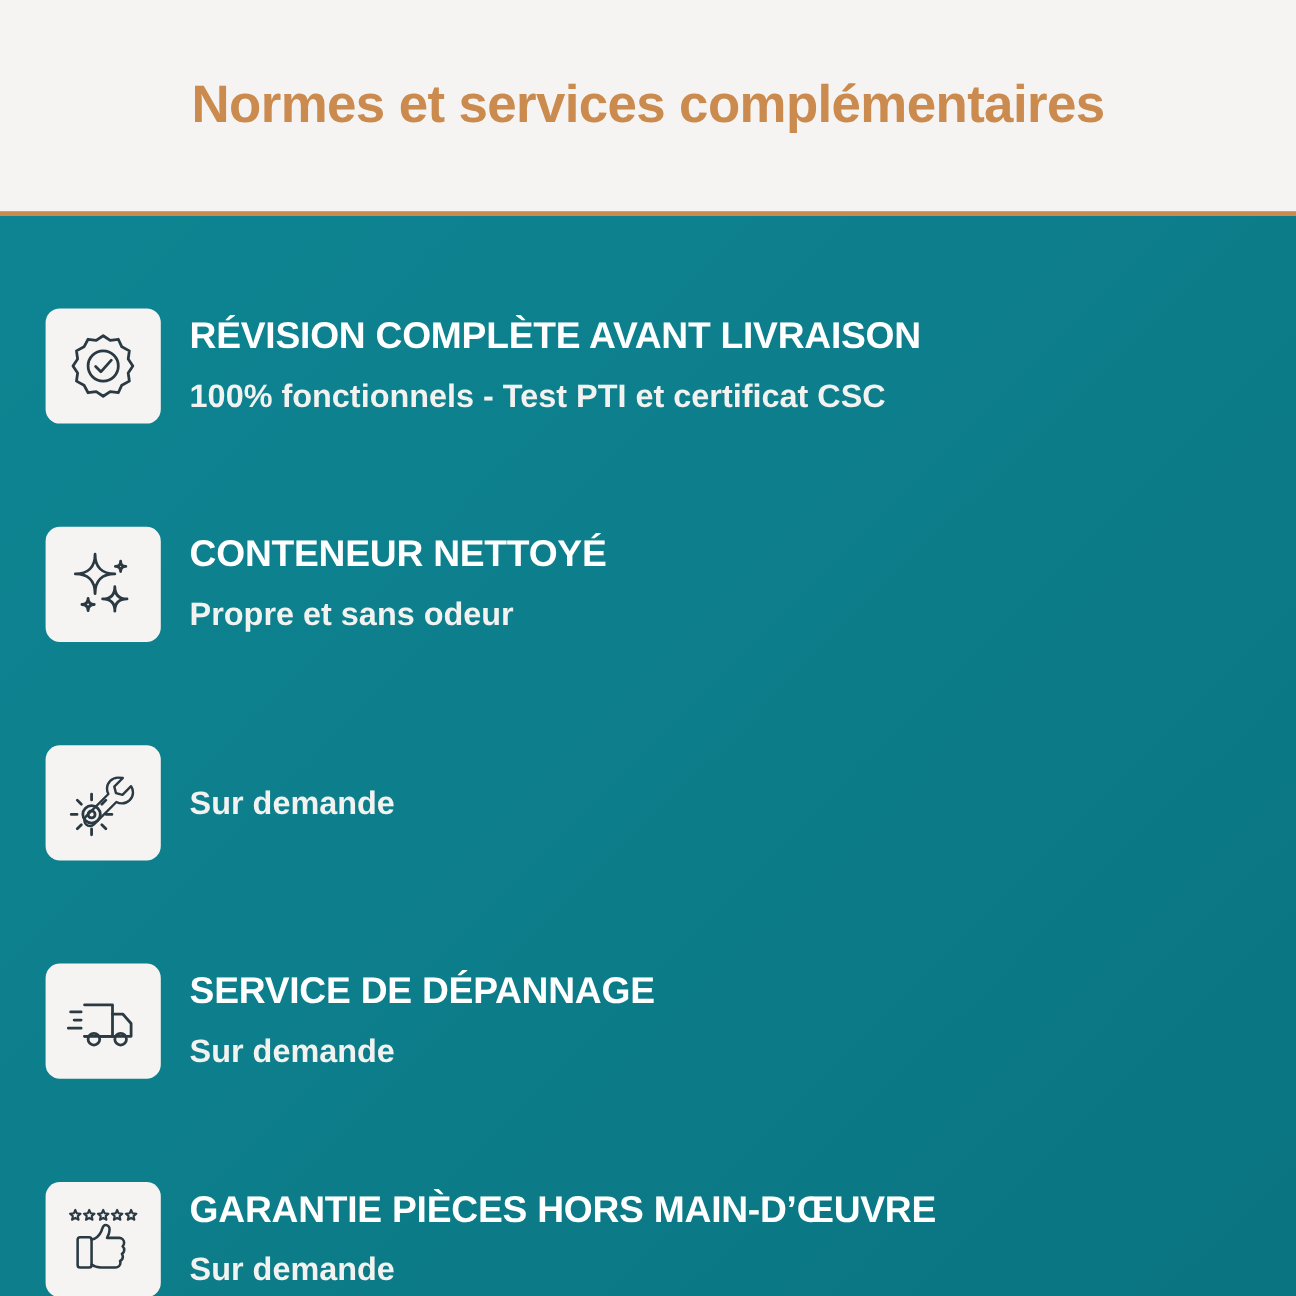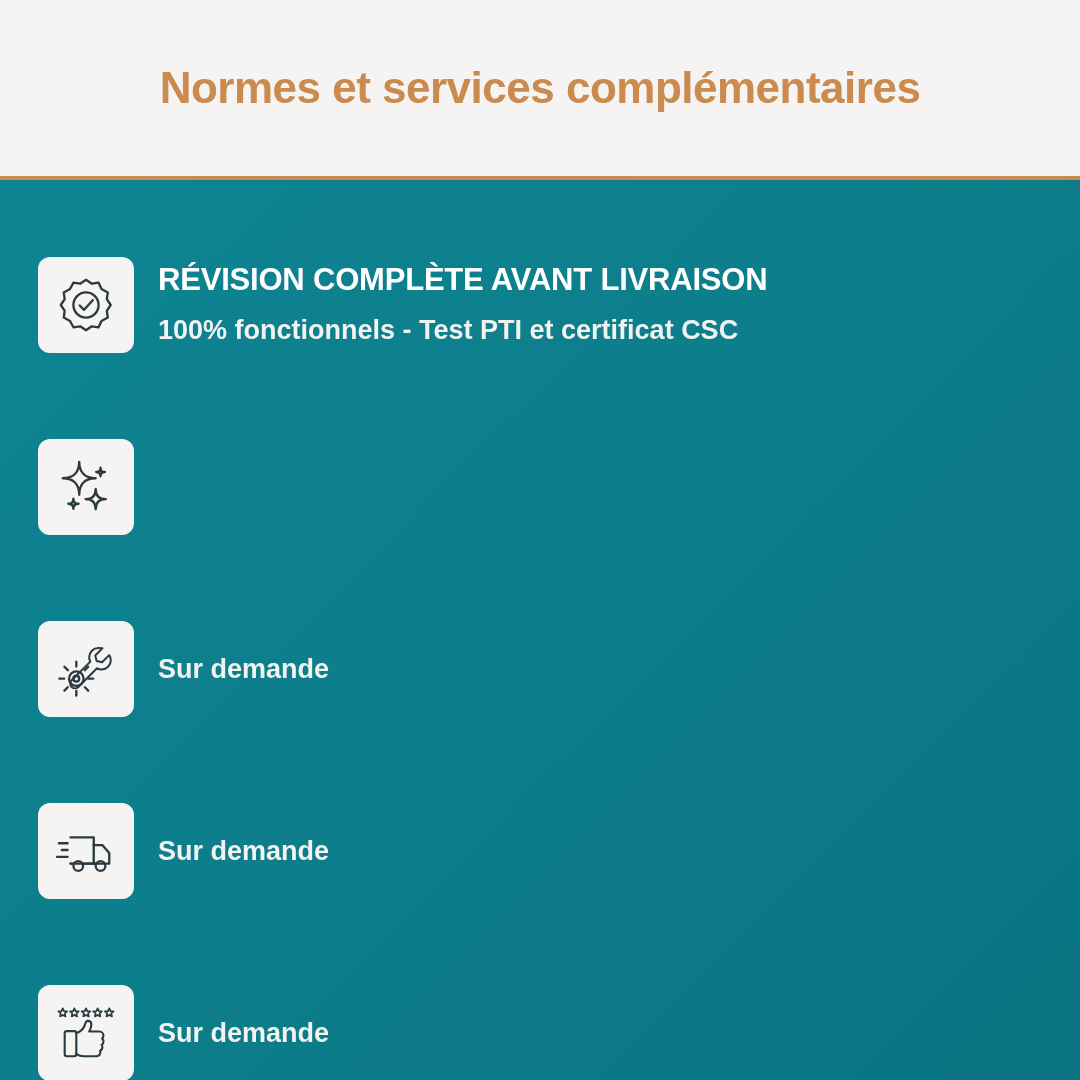--- a/index.html
+++ b/index.html
@@ -138,20 +138,22 @@
     <div class="feature">
       <div class="icon-tile">
         <svg viewBox="0 0 64 64" fill="none" stroke="#2b3a42" stroke-width="2.4" stroke-linecap="round" stroke-linejoin="round">
           <path d="M25 6 C25 17 31 23 42 23 C31 23 25 29 25 40 C25 29 19 23 8 23 C19 23 25 17 25 6 Z"></path>
           <path d="M42 34 C42 41 45.5 44.5 52.5 44.5 C45.5 44.5 42 48 42 55 C42 48 38.5 44.5 31.5 44.5 C38.5 44.5 42 41 42 34 Z"></path>
           <path d="M19 44 C19 47.5 20.8 49.3 24.3 49.3 C20.8 49.3 19 51.1 19 54.6 C19 51.1 17.2 49.3 13.7 49.3 C17.2 49.3 19 47.5 19 44 Z"></path>
           <path d="M47 12 C47 15 48.5 16.5 51.5 16.5 C48.5 16.5 47 18 47 21 C47 18 45.5 16.5 42.5 16.5 C45.5 16.5 47 15 47 12 Z"></path>
         </svg>
       </div>
       <div class="feature-text">
+        <div class="feature-title">CONTENEUR NETTOYÉ</div>
+        <div class="feature-sub">Propre et sans odeur</div>
       </div>
     </div>
 
     <div class="feature">
       <div class="icon-tile">
         <svg viewBox="0 0 64 64" fill="none" stroke="#2b3a42" stroke-width="2.4" stroke-linecap="round" stroke-linejoin="round">
           <path d="M46 8 C40 8 35 13 35 19 C35 21 35.5 22.8 36.4 24.4 L14 46.8 C11.8 49 11.8 52.6 14 54.8 C16.2 57 19.8 57 22 54.8 L44.4 32.4 C46 33.3 47.9 33.8 50 33.8 C56 33.8 61 28.8 61 22.8 C61 20.5 60.3 18.4 59.1 16.6 L50.5 25.2 L44 23.5 L42.3 17 L50.9 8.4 C49.4 8.1 47.8 8 46 8 Z" transform="scale(0.86) translate(6,4)"></path>
           <circle cx="22" cy="42" r="7.5"></circle>
           <path d="M22 29.5 v-5 M22 59.5 v-5 M9.5 42 h-5 M39.5 42 h-5 M13.2 33.2 l-3.5 -3.5 M34.3 54.3 l-3.5 -3.5 M30.8 33.2 l3.5 -3.5 M9.7 54.3 l3.5 -3.5"></path>
           <circle cx="22" cy="42" r="3"></circle>
@@ -167,37 +169,39 @@
         <svg viewBox="0 0 64 64" fill="none" stroke="#2b3a42" stroke-width="2.4" stroke-linecap="round" stroke-linejoin="round">
           <path d="M16 18 H40 V45 H16"></path>
           <path d="M40 26 H49 L56 34 V45 H40"></path>
           <circle cx="24" cy="47.5" r="5"></circle>
           <circle cx="47" cy="47.5" r="5"></circle>
           <path d="M16 45 H19 M29 45 H42"></path>
           <path d="M4 24 H13 M7 31 H13 M2 38 H13"></path>
         </svg>
       </div>
       <div class="feature-text">
+        <div class="feature-title">SERVICE DE DÉPANNAGE</div>
         <div class="feature-sub">Sur demande</div>
       </div>
     </div>
 
     <div class="feature">
       <div class="icon-tile">
         <svg viewBox="0 0 64 64" fill="none" stroke="#2b3a42" stroke-width="2.2" stroke-linecap="round" stroke-linejoin="round">
           <g stroke-width="1.8">
             <path d="M8 6.5 l1.3 2.9 l3.2 .3 l-2.4 2.1 l.7 3.1 l-2.8 -1.6 l-2.8 1.6 l.7 -3.1 l-2.4 -2.1 l3.2 -.3 Z"></path>
             <path d="M20 6.5 l1.3 2.9 l3.2 .3 l-2.4 2.1 l.7 3.1 l-2.8 -1.6 l-2.8 1.6 l.7 -3.1 l-2.4 -2.1 l3.2 -.3 Z"></path>
             <path d="M32 6.5 l1.3 2.9 l3.2 .3 l-2.4 2.1 l.7 3.1 l-2.8 -1.6 l-2.8 1.6 l.7 -3.1 l-2.4 -2.1 l3.2 -.3 Z"></path>
             <path d="M44 6.5 l1.3 2.9 l3.2 .3 l-2.4 2.1 l.7 3.1 l-2.8 -1.6 l-2.8 1.6 l.7 -3.1 l-2.4 -2.1 l3.2 -.3 Z"></path>
             <path d="M56 6.5 l1.3 2.9 l3.2 .3 l-2.4 2.1 l.7 3.1 l-2.8 -1.6 l-2.8 1.6 l.7 -3.1 l-2.4 -2.1 l3.2 -.3 Z"></path>
           </g>
           <path d="M22 32 c4 -1 7 -4 8.5 -7.5 c1 -2.4 1 -5 3.5 -5 c2.2 0 3.5 1.8 3.5 4 c0 2.6 -1.2 5.2 -2.2 7 h10.5 c2.3 0 4.2 1.9 4.2 4.2 c0 1.2 -.5 2.3 -1.3 3.1 c.9 .8 1.4 1.8 1.4 3 c0 1.5 -.8 2.8 -2 3.5 c.5 .7 .8 1.6 .8 2.5 c0 1.6 -1 3 -2.4 3.6 c.2 .5 .3 1 .3 1.6 c0 2.3 -1.9 4 -4.2 4 H30 c-3 0 -6 -1 -8 -2.5"></path>
           <rect x="10" y="30" width="12" height="26" rx="2.2"></rect>
         </svg>
       </div>
       <div class="feature-text">
+        <div class="feature-title">GARANTIE PIÈCES HORS MAIN-D’ŒUVRE</div>
         <div class="feature-sub">Sur demande</div>
       </div>
     </div>
 
   </div>
 </div>
 
 </body></html>

